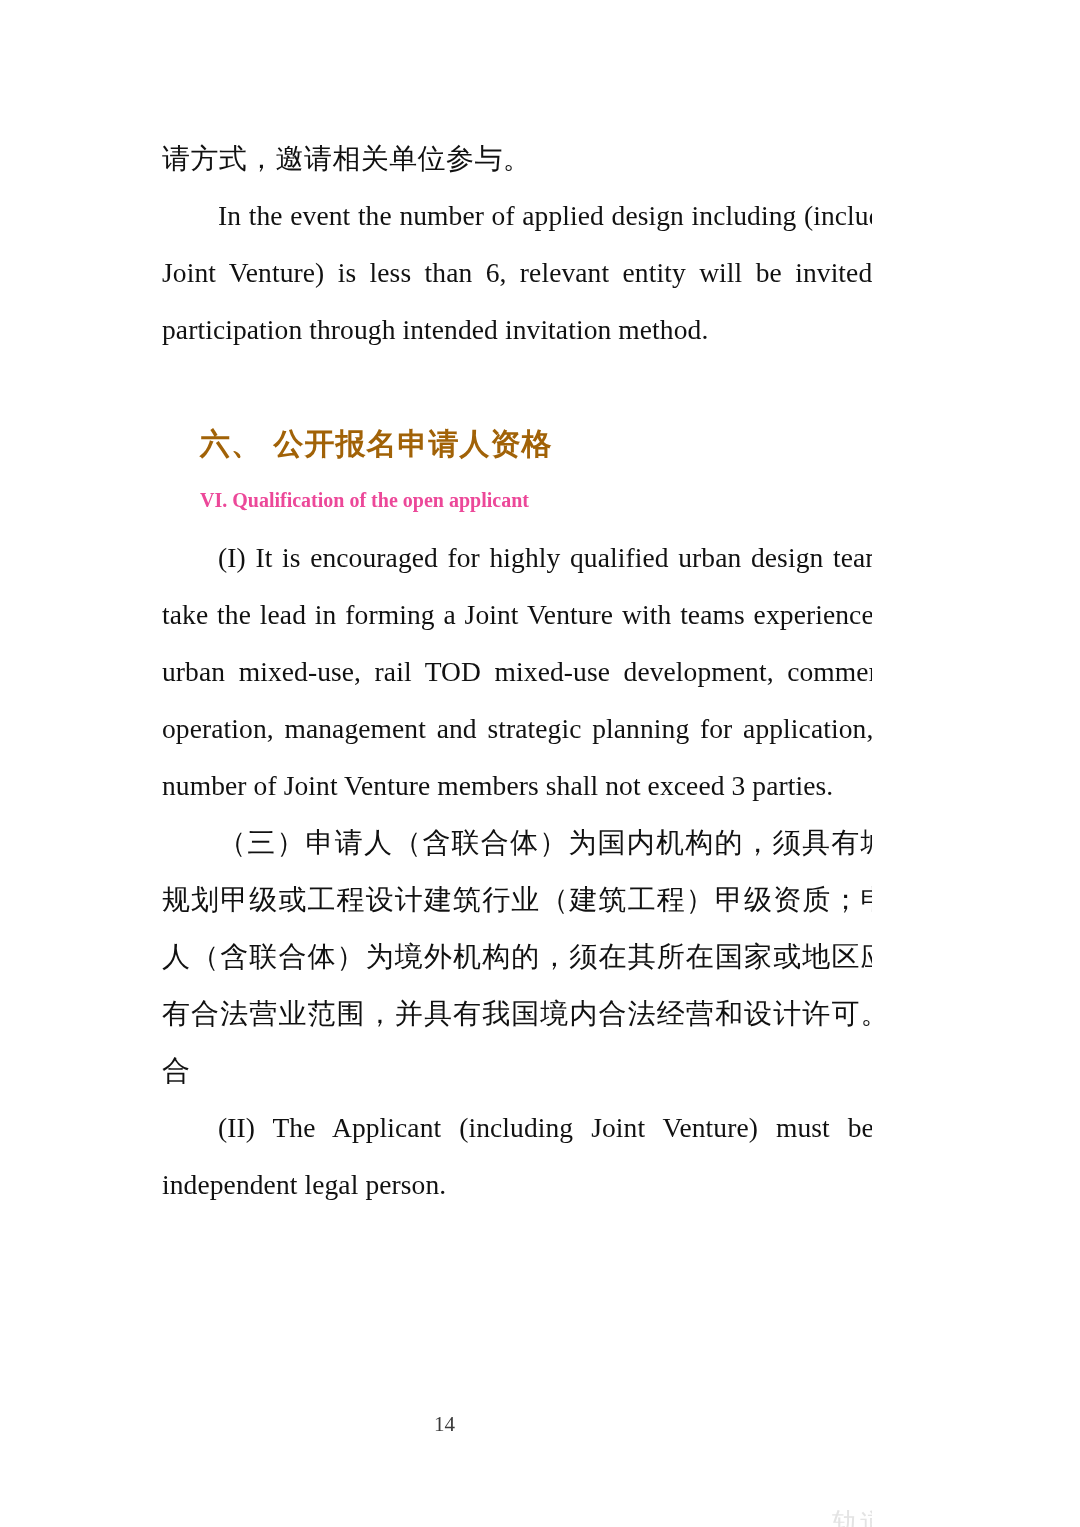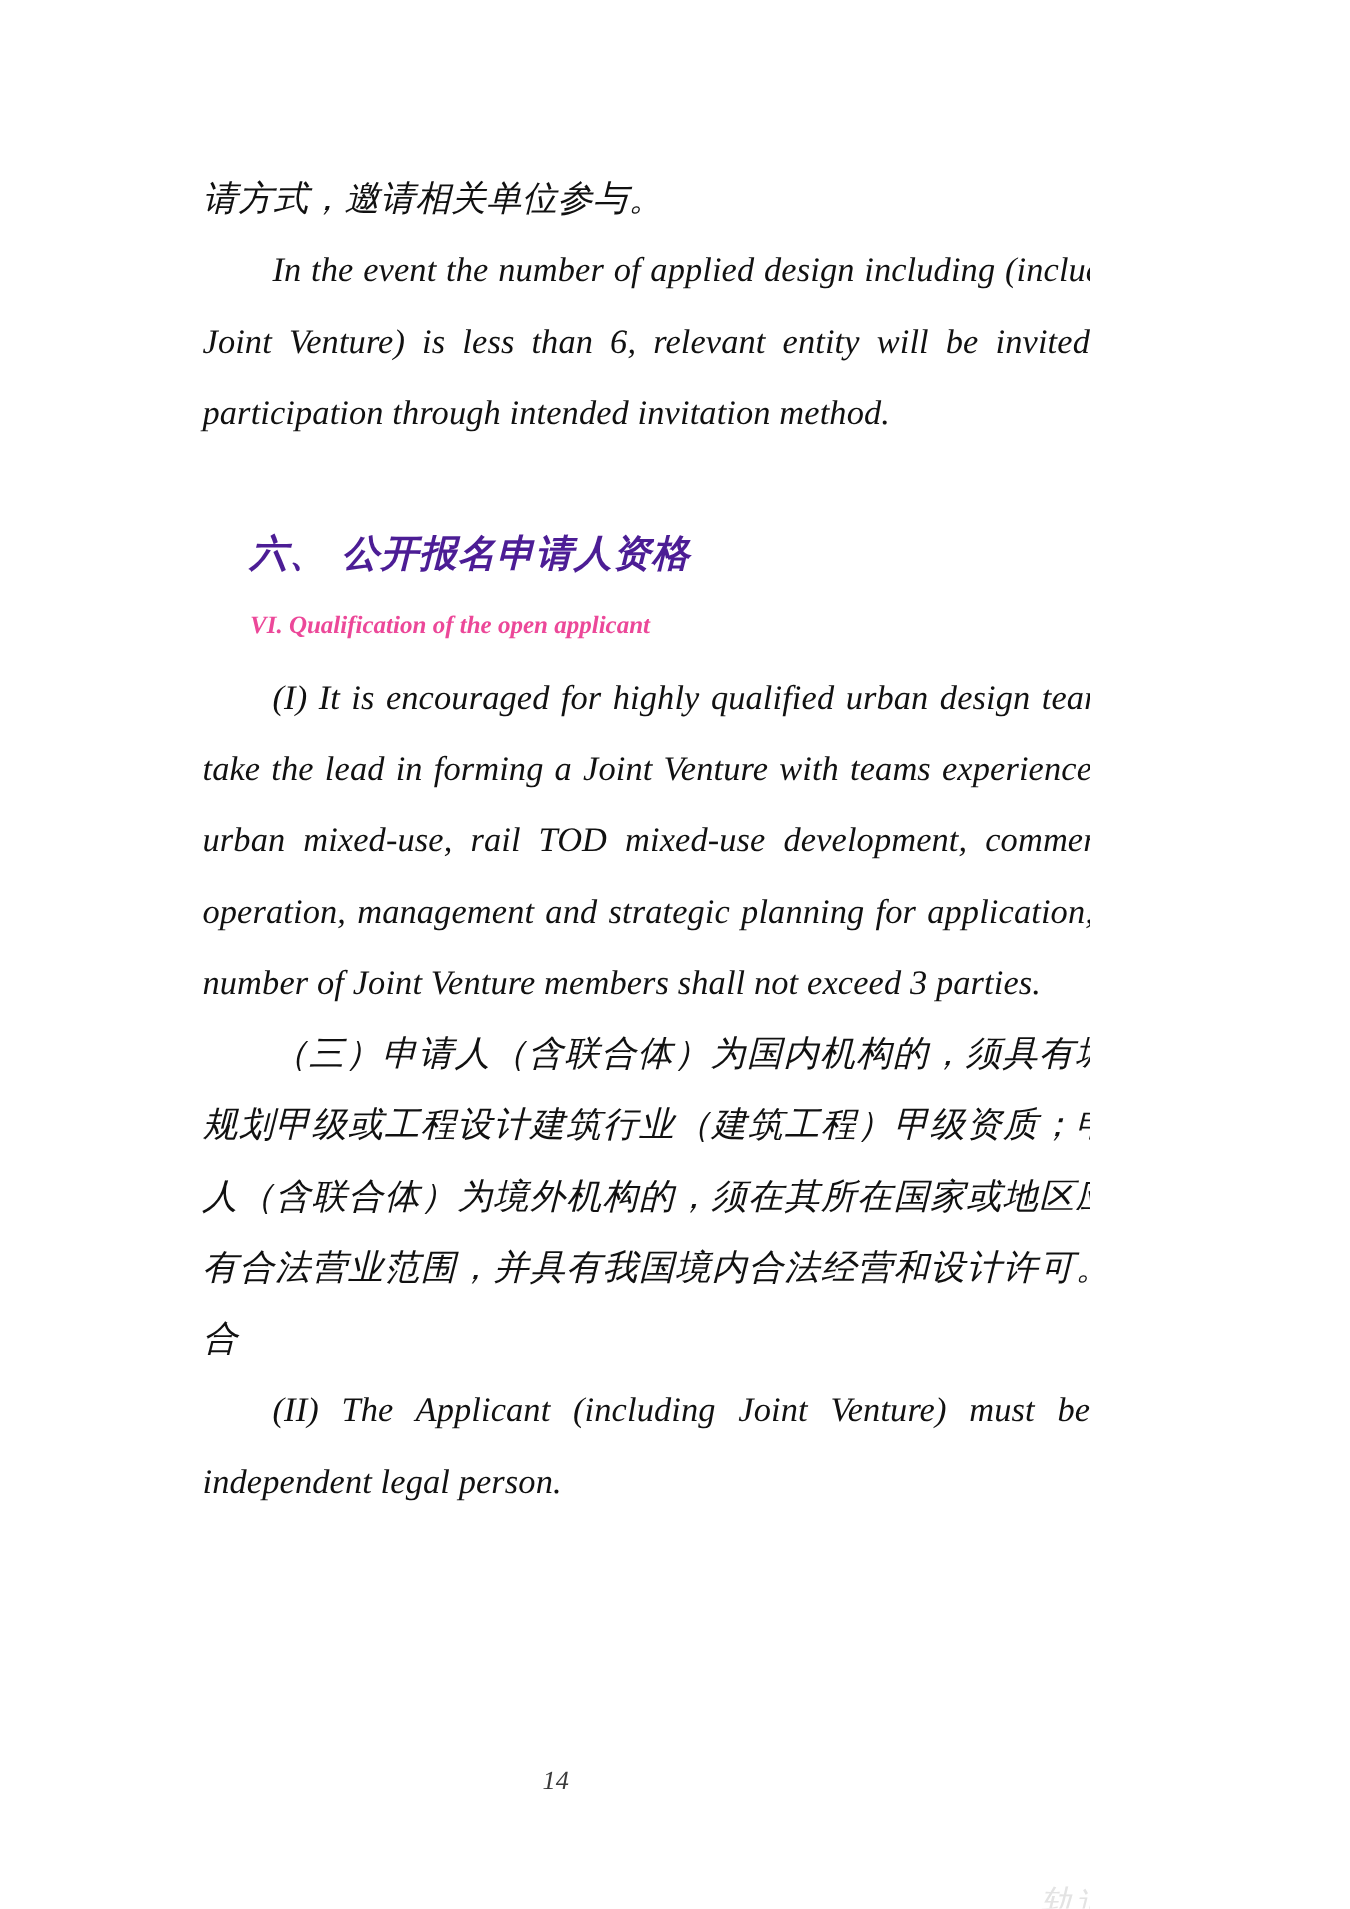--- a/index.html
+++ b/index.html
@@ -9,21 +9,20 @@
   }
 
   #page {
     position: relative;
     width: 872px;
     height: 1527px;
     background: #ffffff;
     overflow: hidden;
     font-family: "Liberation Serif", "DejaVu Serif", serif;
     color: #0d0d0d;
-    font-style: italic;
   }
 
   #content {
     position: absolute;
     left: 162px;
     top: 130px;
     width: 756px;
   }
 
   
@@ -58,21 +57,21 @@
 
   
   .heading-cn {
     font-family: "DejaVu Sans", "Liberation Sans", sans-serif;
     font-weight: bold;
     font-size: 30px;
     line-height: 57px;
     letter-spacing: 1px;
     margin: 0;
     padding-left: 38px;
-    color: #4c1d95;
+    color: #a16207;
   }
 
   .heading-en {
     font-family: "Liberation Serif", "DejaVu Serif", serif;
     font-size: 20px;
     line-height: 57px;
     margin: 0;
     padding-left: 38px;
     color: #ec4899;
   }

